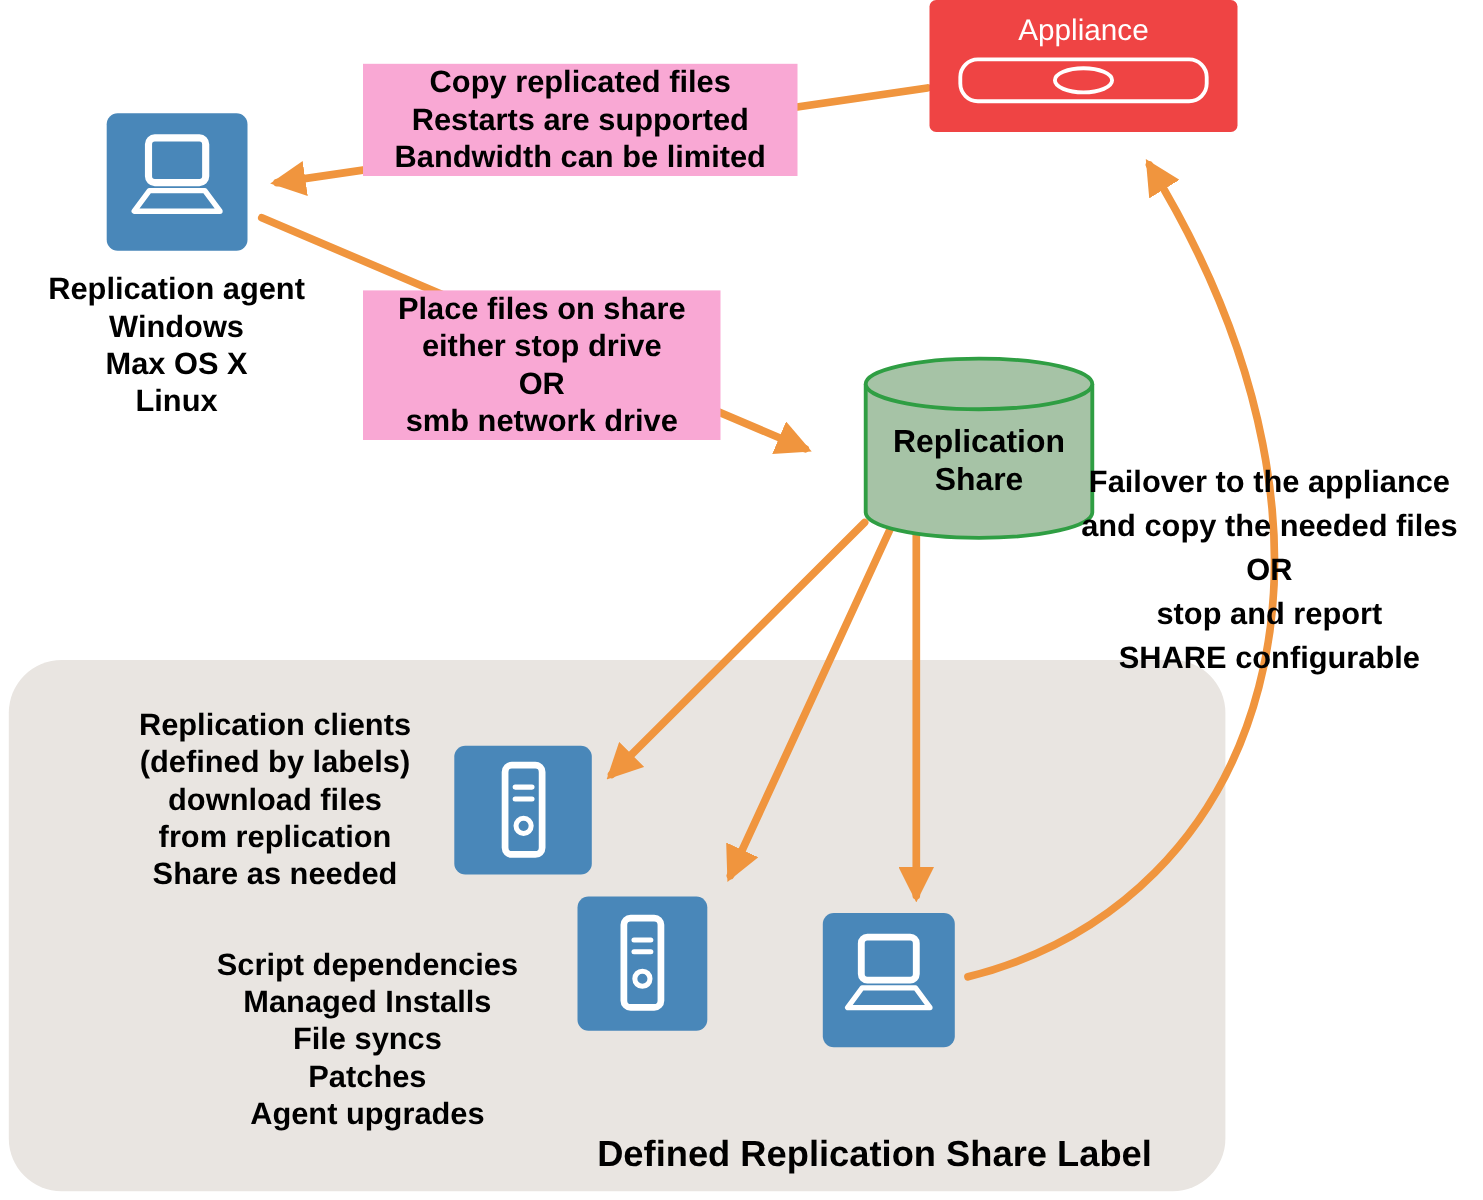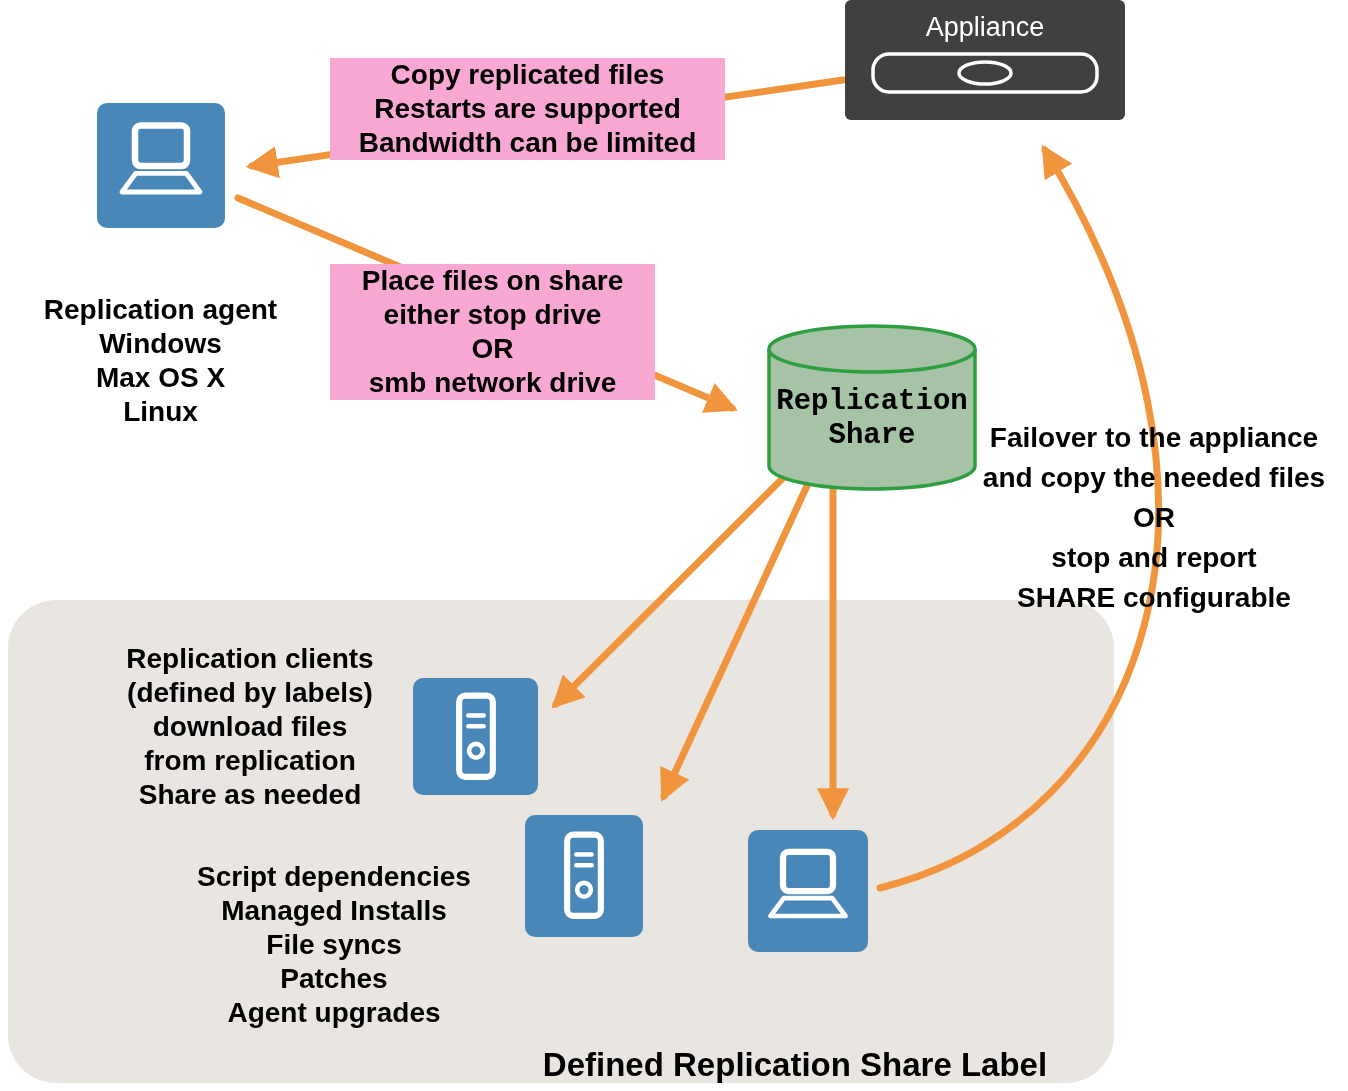--- a/index.html
+++ b/index.html
@@ -42,43 +42,42 @@
     border-radius: 10px;
     display: flex;
     align-items: center;
     justify-content: center;
     z-index: 2;
   }
   .appliance-node {
     position: absolute;
     left: 845px; top: 0px;
     width: 280px; height: 120px;
-    background: #404040;
+    background: #ef4444;
     border-radius: 6px;
     z-index: 2;
   }
   .appliance-label {
     position: absolute;
     left: 0; top: 12px;
     width: 100%;
     text-align: center;
     color: #ffffff;
     font-size: 27px;
     font-weight: 400;
   }
   .appliance-glyph {
     position: absolute;
     left: 25px; top: 50px;
   }
   .cylinder {
     position: absolute;
-    left: 766px; top: 323px;
+    left: 784px; top: 323px;
     width: 212px; height: 170px;
     z-index: 2;
-    font-family: Liberation Mono, monospace;
   }
   .cylinder-label {
     position: absolute;
     left: 0; top: 62px;
     width: 100%;
     text-align: center;
     font-size: 29px;
     font-weight: 700;
     color: #000;
     white-space: pre-line;
@@ -86,26 +85,25 @@
   }
   .group-title {
     position: absolute;
     left: 310px; top: 1030px;
     width: 970px;
     text-align: center;
     font-size: 33px;
     font-weight: 700;
     color: #000;
     z-index: 3;
-    margin-top: 16px;
   }
   .failover { left: 958px; top: 418px; width: 392px; line-height: 40px; }
   .copyfiles { left: 330px; top: 58px; width: 395px; }
   .placefiles { left: 330px; top: 264px; width: 325px; }
-  .agentlabel { left: 8px; top: 246px; width: 305px; margin-top: 47px; }
+  .agentlabel { left: 8px; top: 246px; width: 305px; }
   .clientslabel { left: 95px; top: 642px; width: 310px; }
   .scriptdeps { left: 168px; top: 860px; width: 332px; }
 </style>
 </head>
 <body>
 
 <div class="canvas">
 
   <div class="group-box"></div>
 

